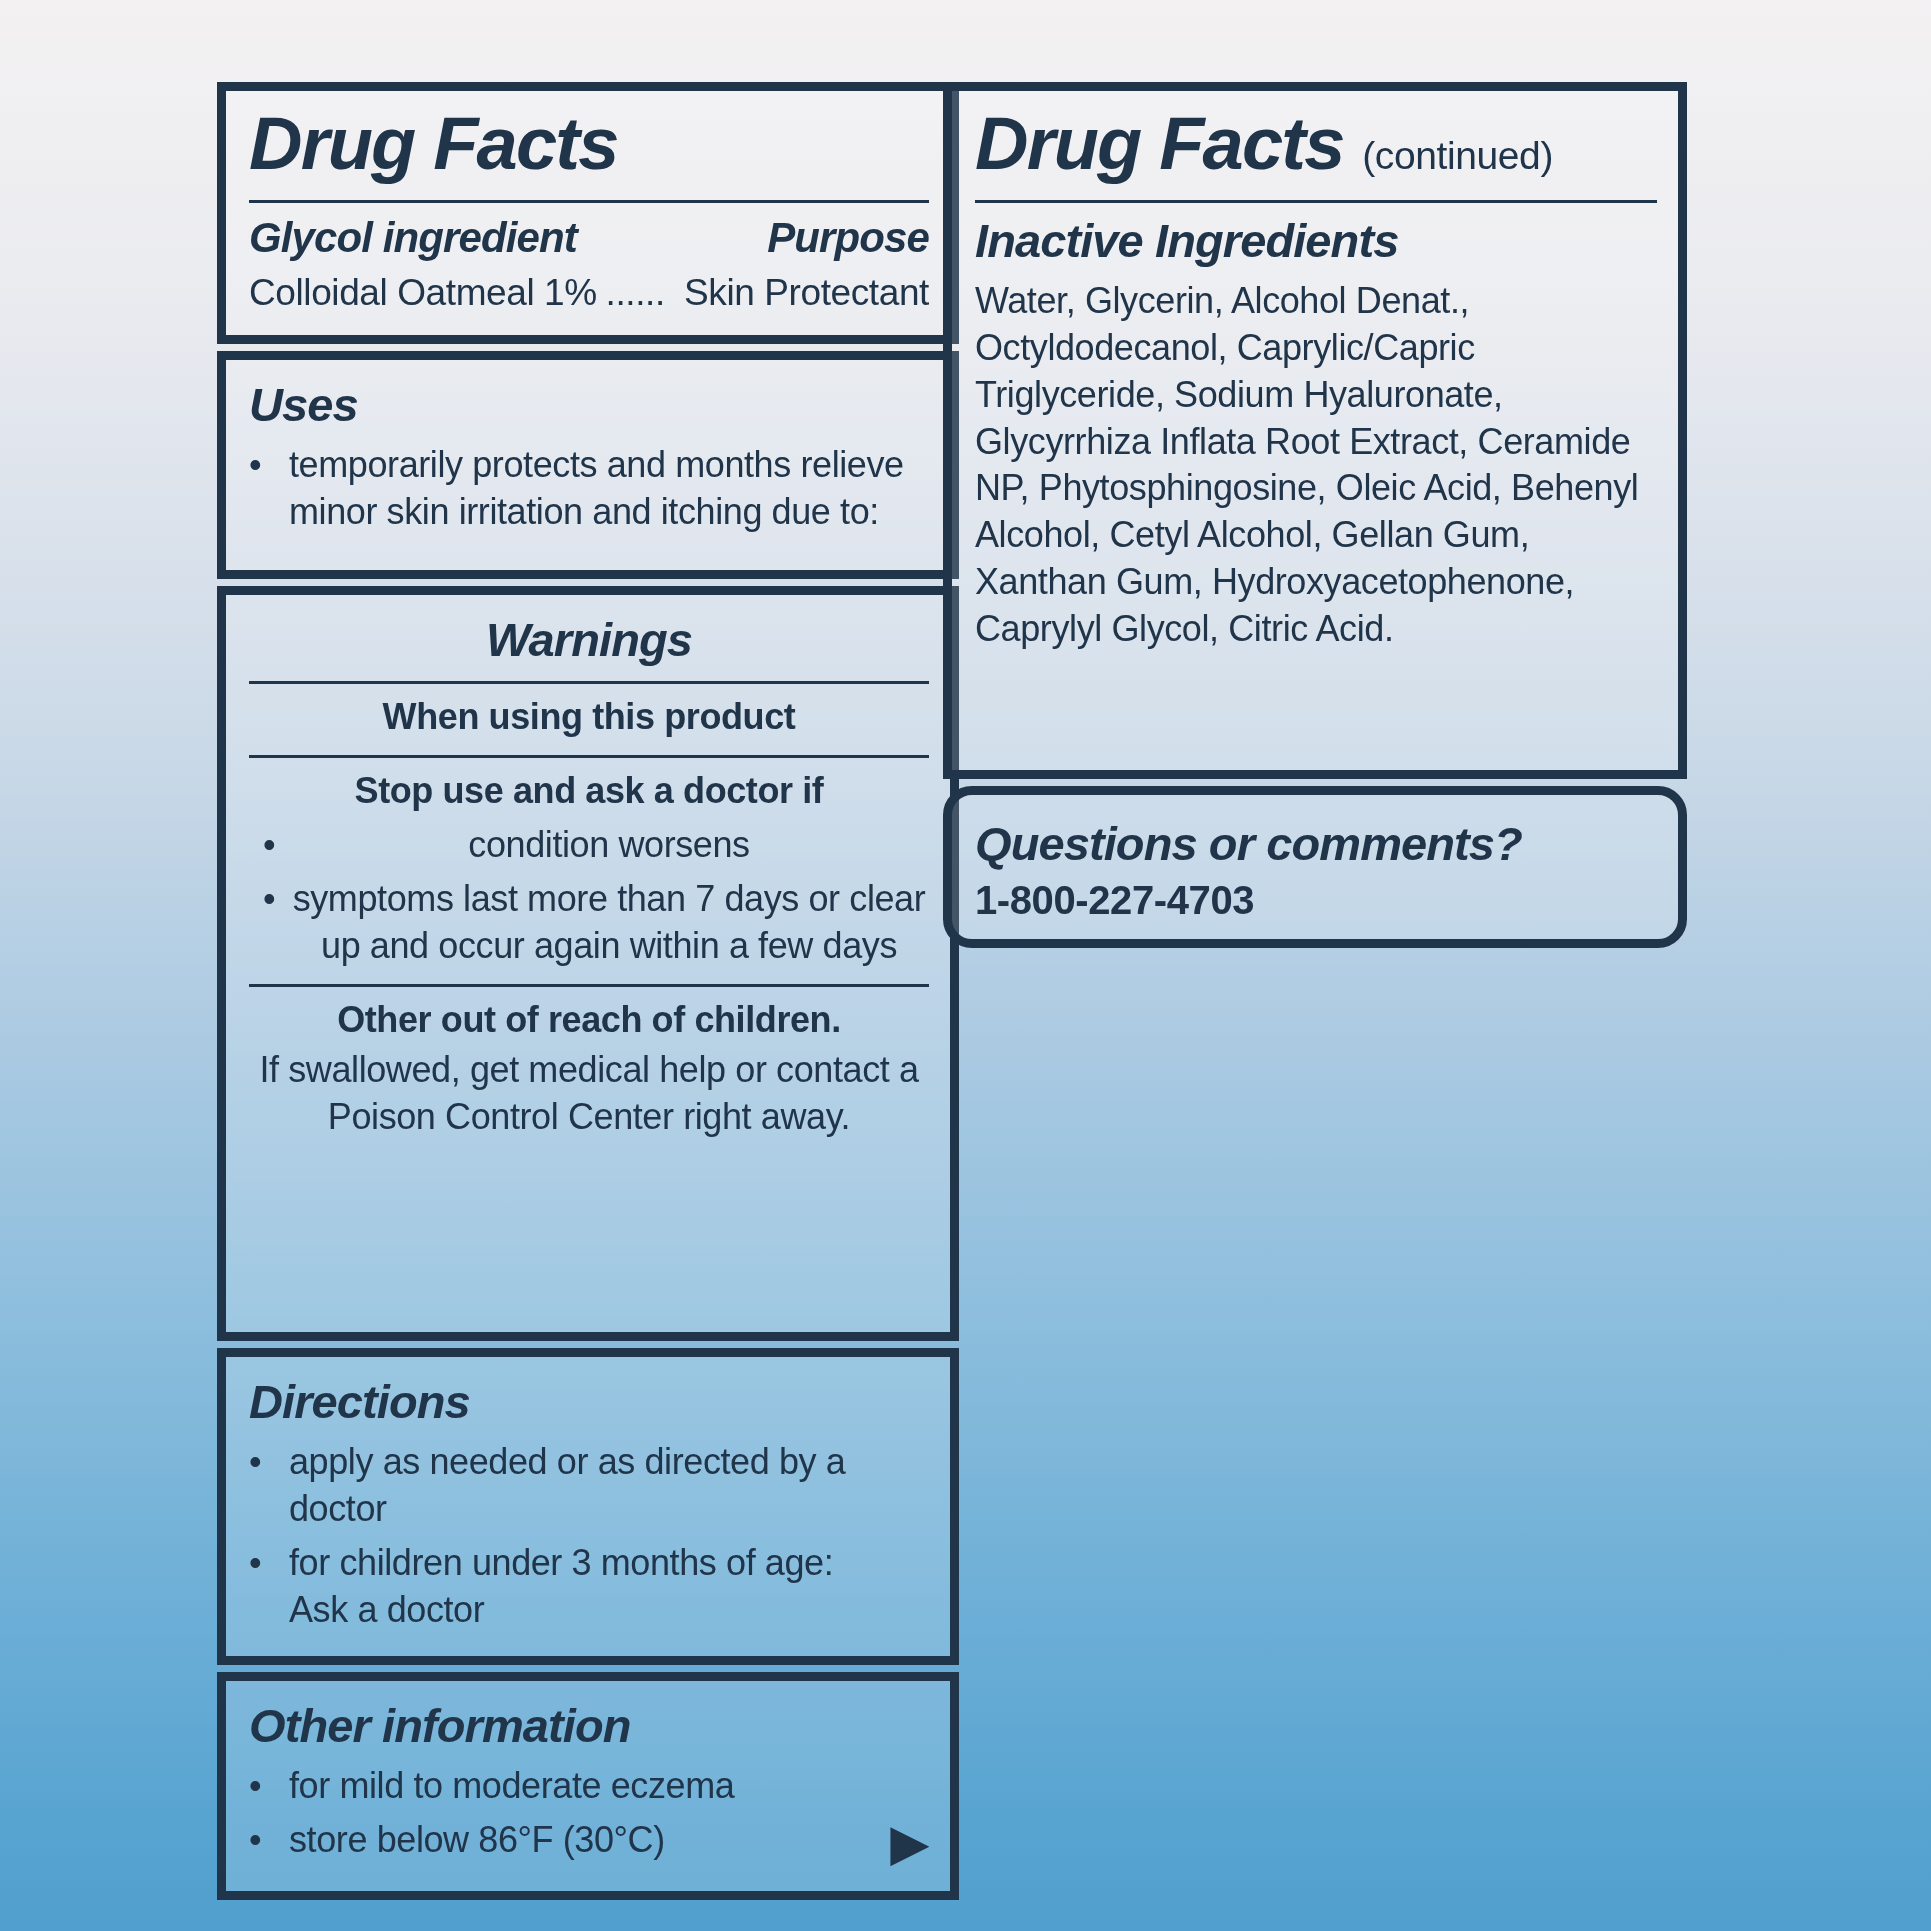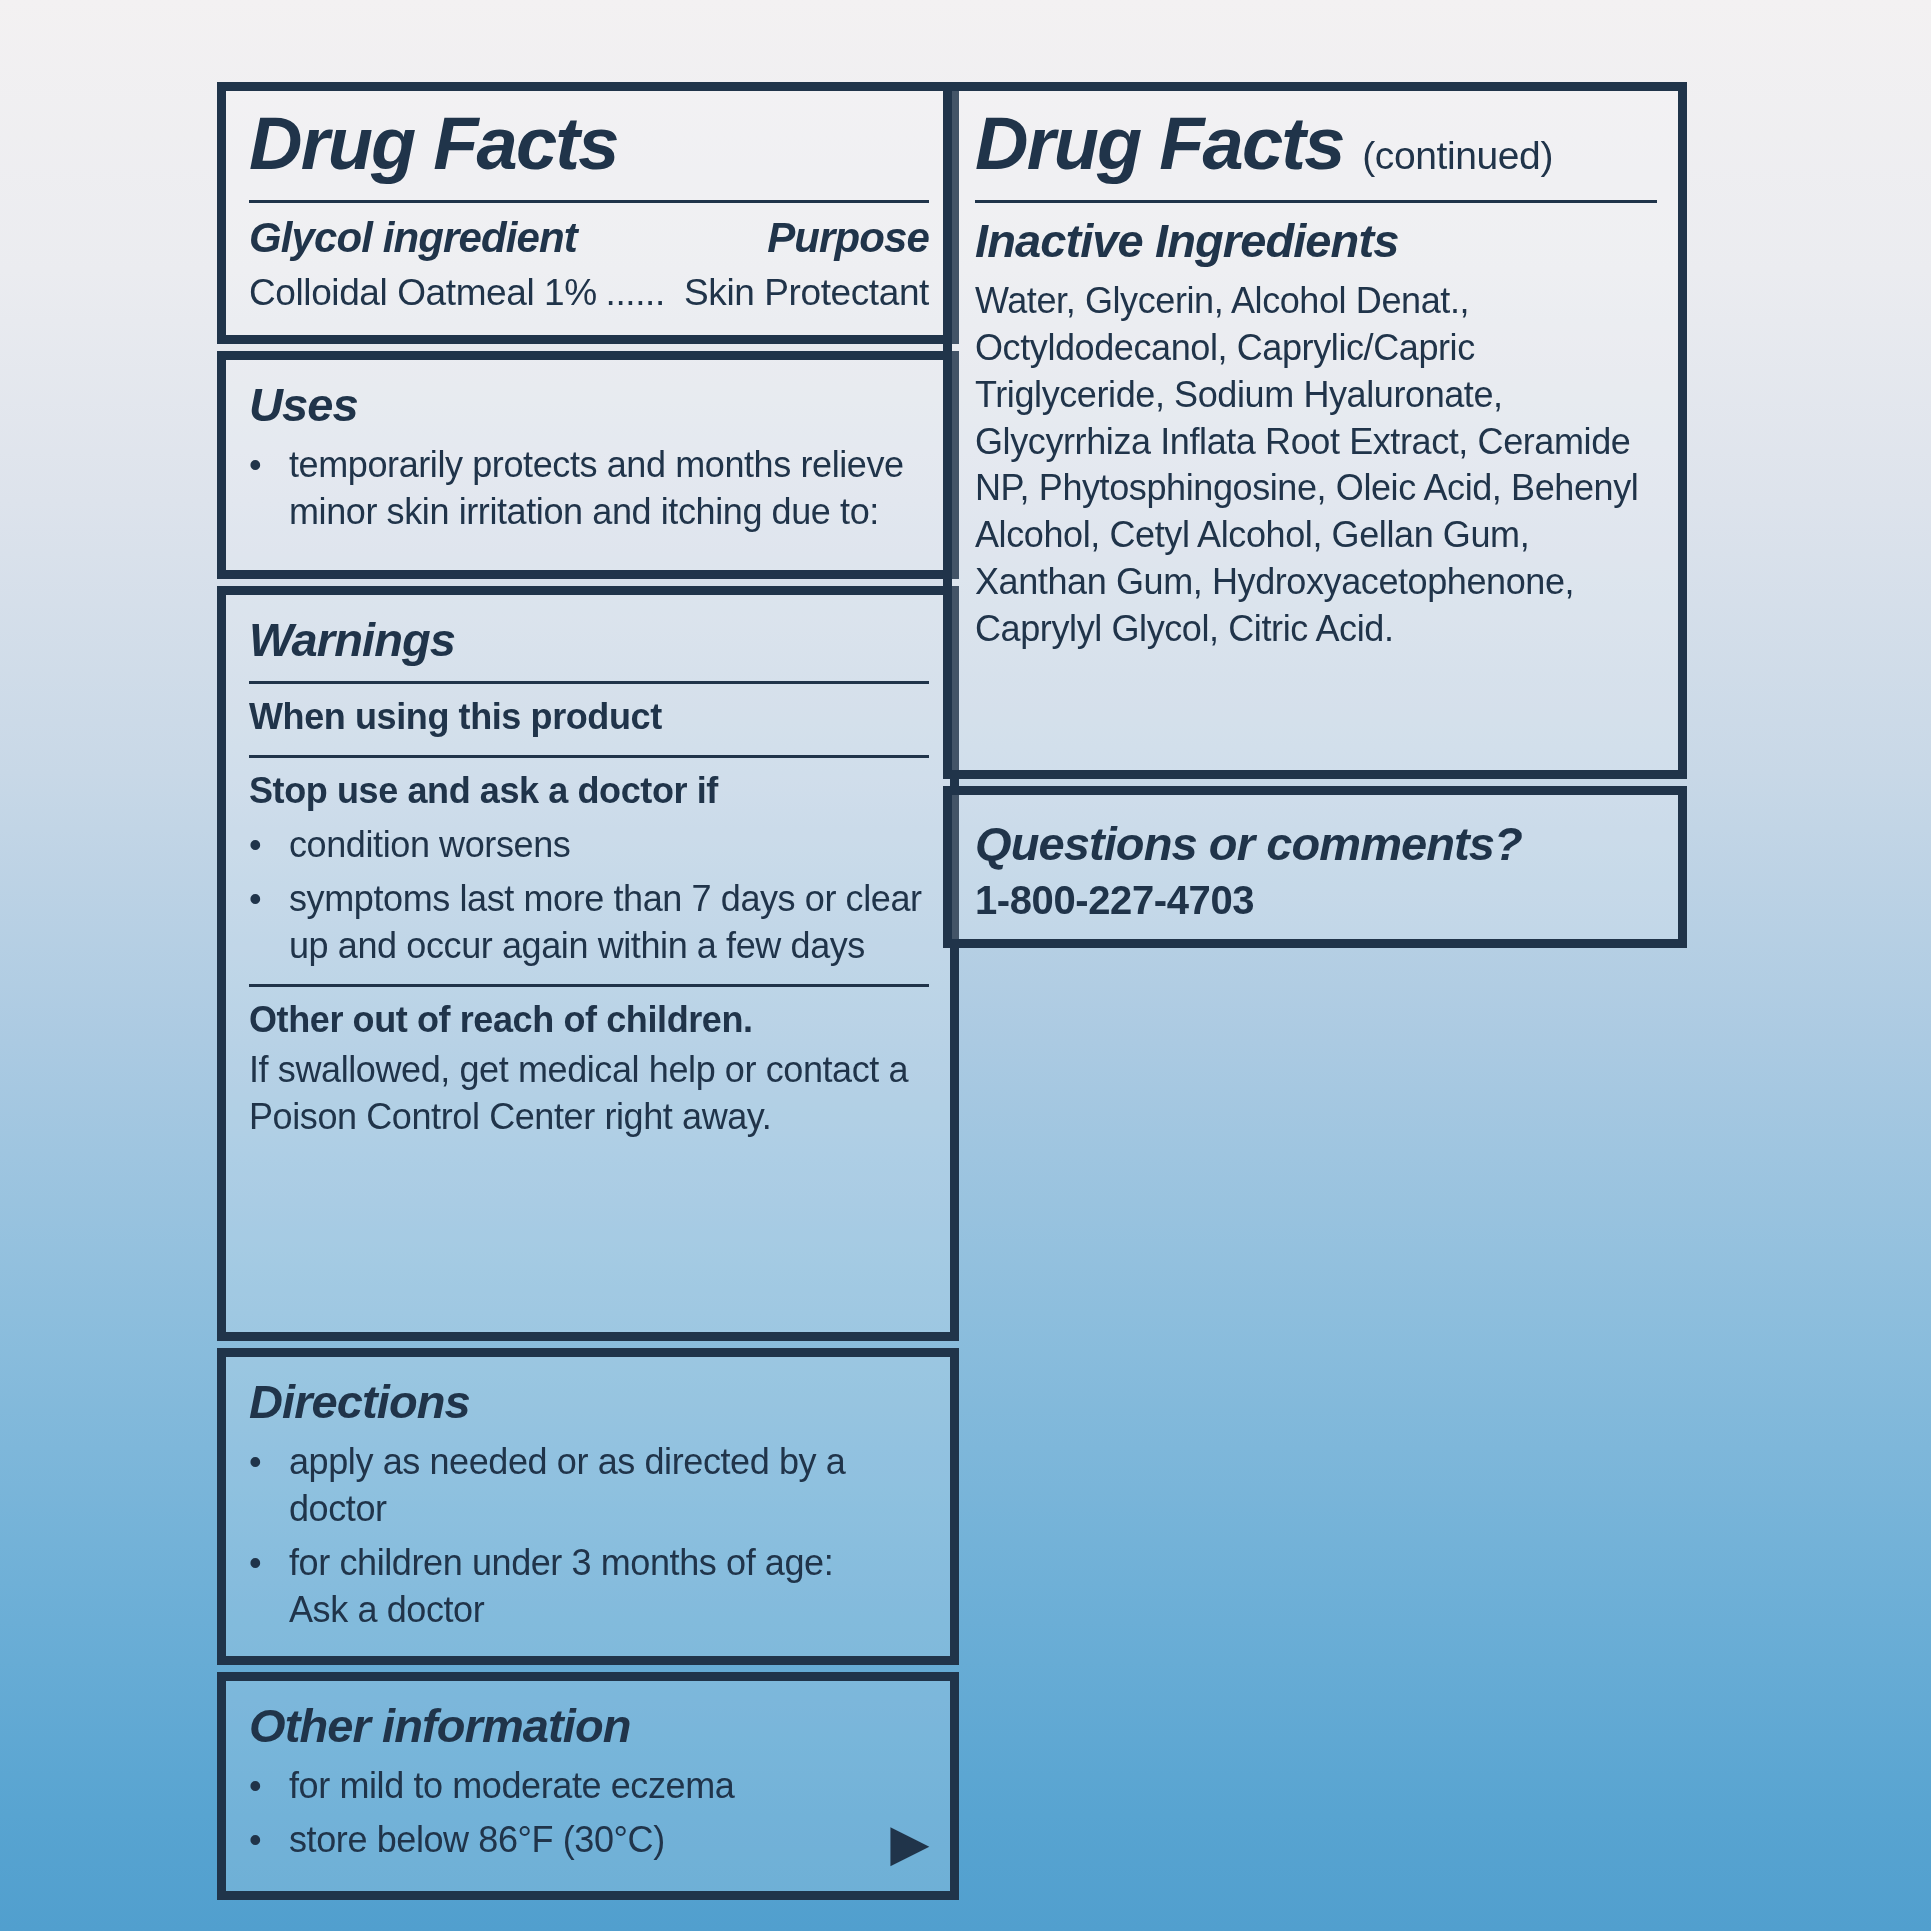--- a/index.html
+++ b/index.html
@@ -34,25 +34,25 @@
   #right-col { left: 943px; top: 82px; width: 744px; }
 
   .box {
     box-sizing: border-box;
     border: 9.7px solid #20344a;
     background: rgba(255,255,255,0.16);
     padding: 12.3px 21px 16px 23px;
   }
   .box-l1 { min-height: 262px; }
   .box-l2 { min-height: 228px; }
-  .box-l3 { min-height: 755px; }
+  .box-l3 { min-height: 755px; text-align: center; }
   .box-l4 { min-height: 252px; }
   .box-l5 { min-height: 218px; }
   .box-r1 { min-height: 697px; }
-  .box-r2 { min-height: 133px; }
+  .box-r2 { min-height: 133px; border-radius: 29px; }
 
   .rule {
     border: none;
     border-top: 3.5px solid #20344a;
     margin: 14px 0 10.5px 0;
   }
 
   .title {
     font-size: 74px;
     font-weight: bold;

